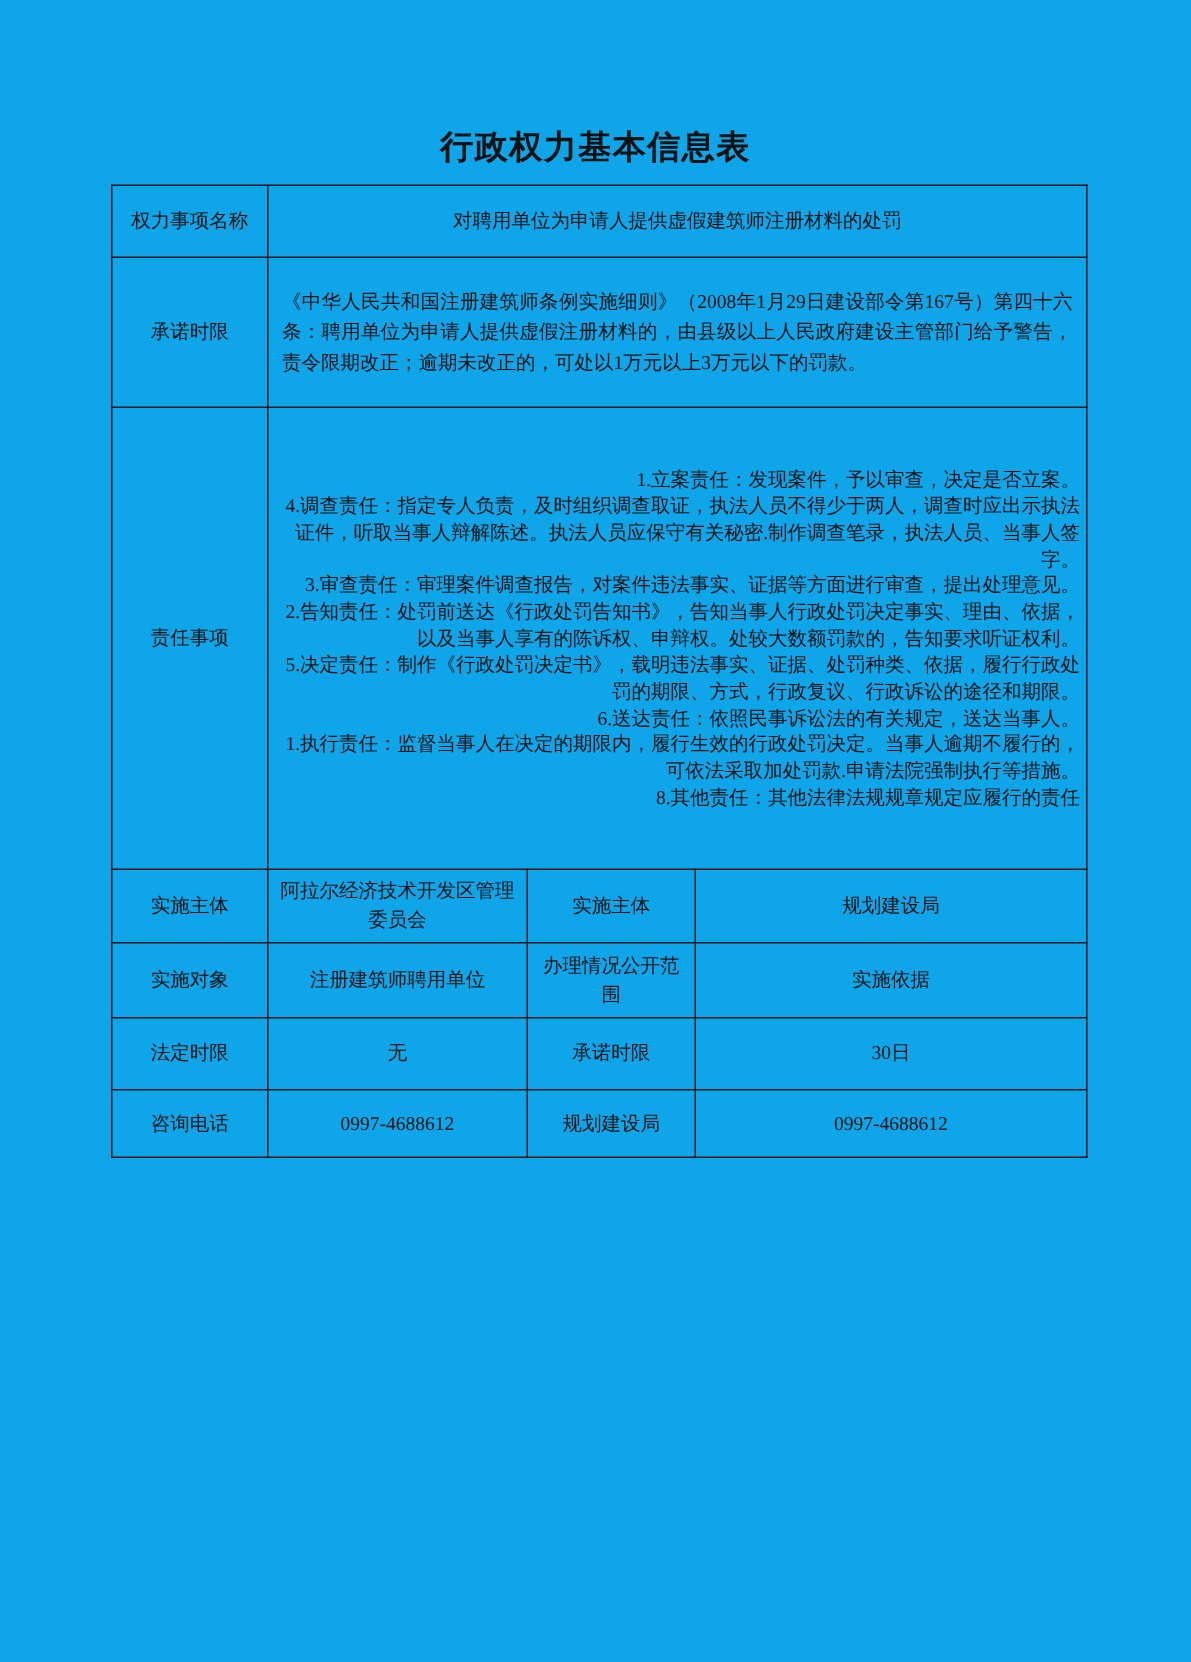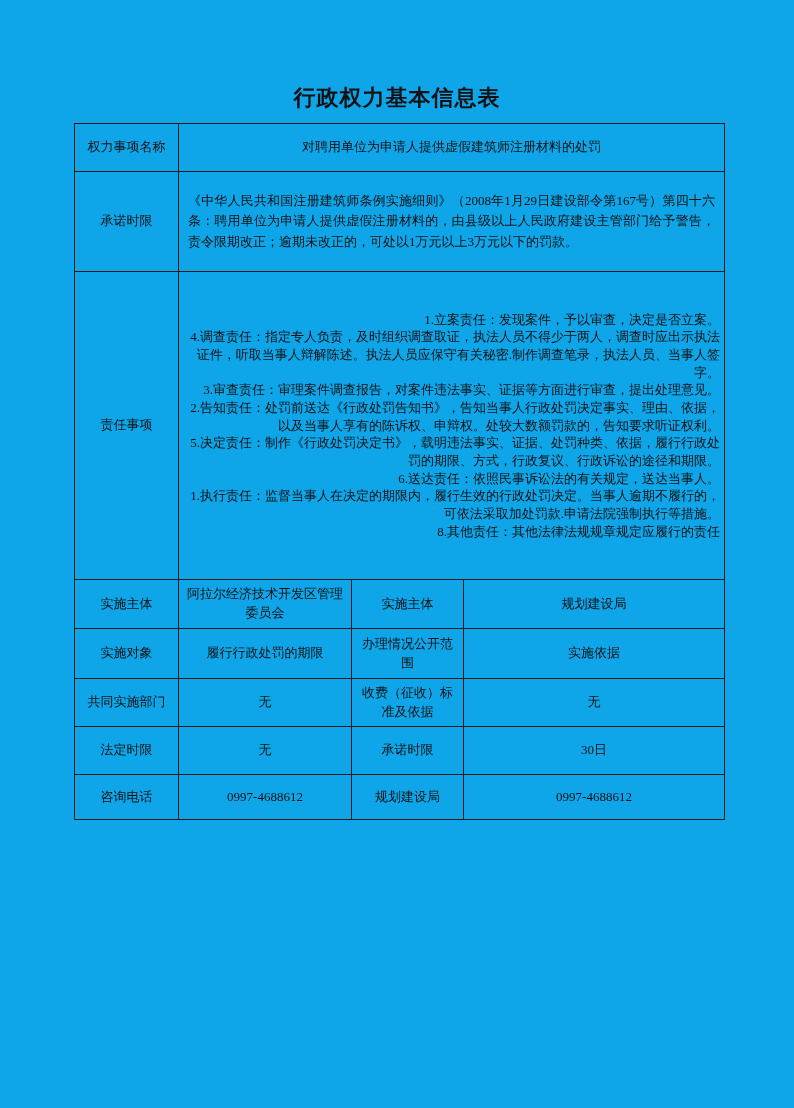--- a/index.html
+++ b/index.html
@@ -108,31 +108,25 @@
 
     <tr class="r-subj">
       <td>实施主体</td>
       <td>阿拉尔经济技术开发区管理委员会</td>
       <td>实施主体</td>
       <td>规划建设局</td>
     </tr>
 
     <tr class="r-obj">
       <td>实施对象</td>
-      <td>履行行政处罚的期限</td>
+      <td>注册建筑师聘用单位</td>
       <td>办理情况公开范围</td>
       <td>实施依据</td>
     </tr>
 
-    <tr class="r-joint">
-      <td>共同实施部门</td>
-      <td>无</td>
-      <td>收费（征收）标准及依据</td>
-      <td>无</td>
-    </tr>
 
     <tr class="r-legal">
       <td>法定时限</td>
       <td>无</td>
       <td>承诺时限</td>
       <td>30日</td>
     </tr>
 
     <tr class="r-phone">
       <td>咨询电话</td>

